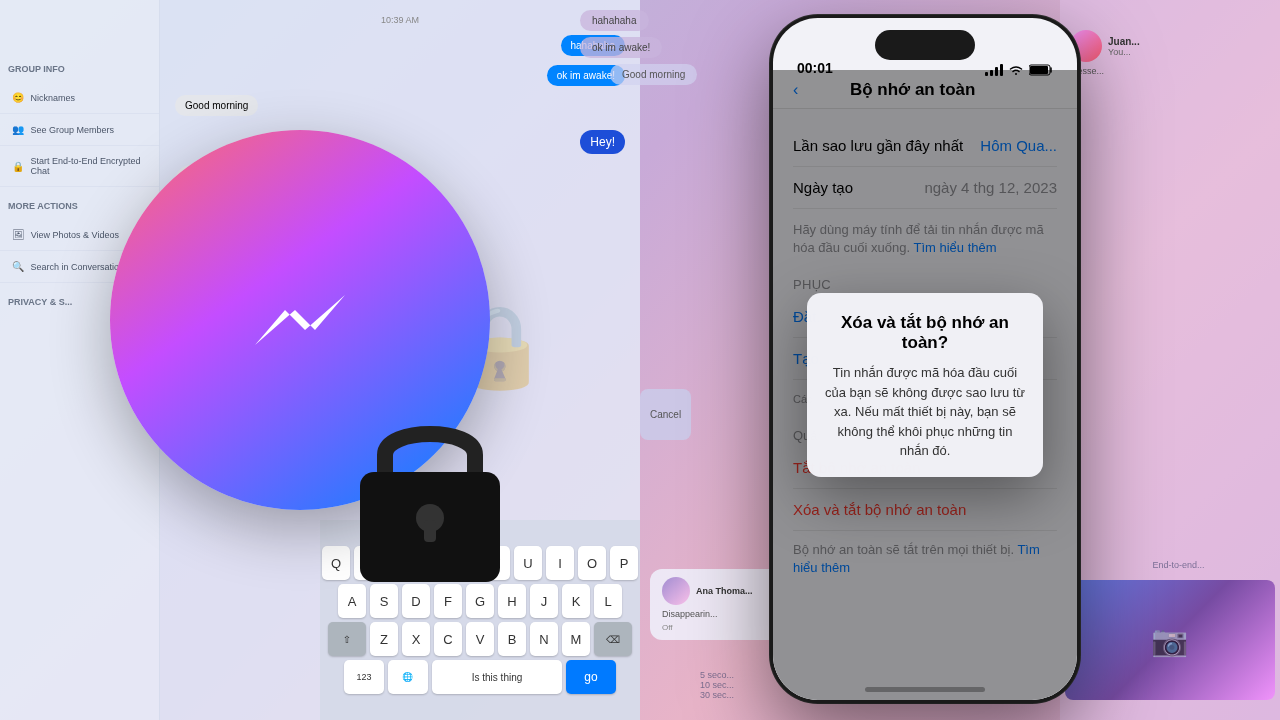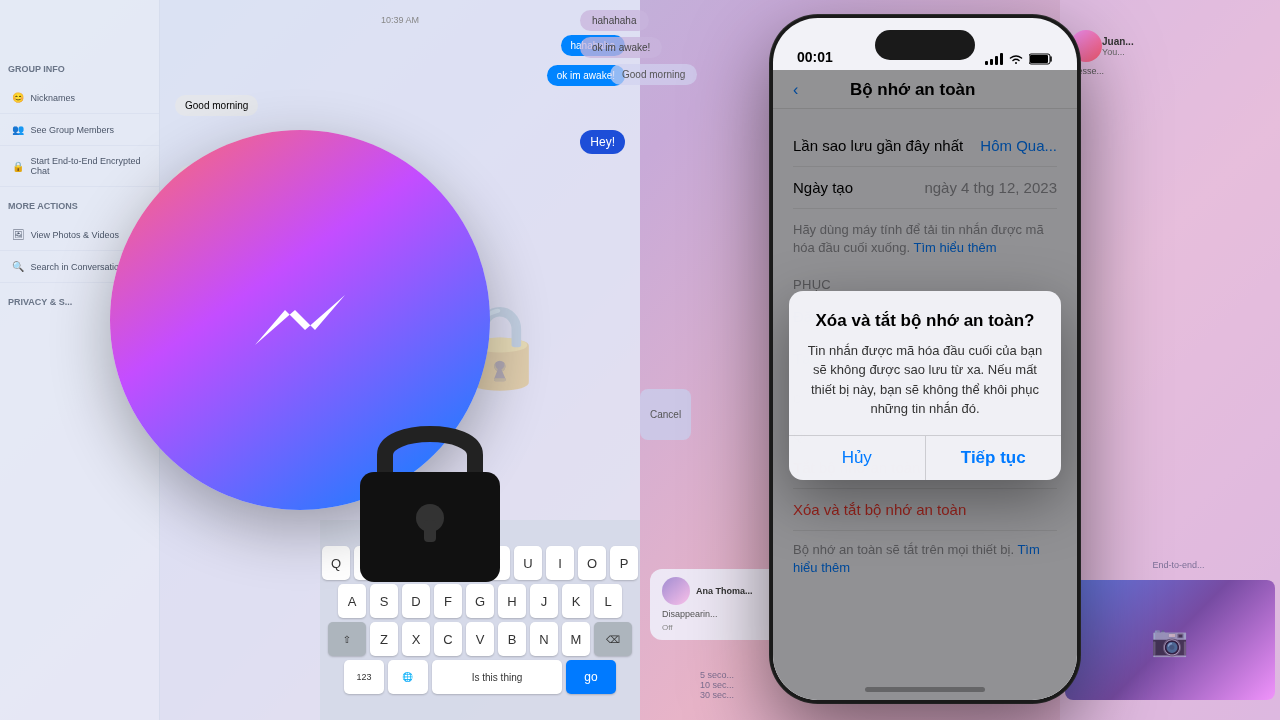--- a/index.html
+++ b/index.html
@@ -170,21 +170,21 @@
       width: 100px;
       height: 30px;
       background: #1a1a1a;
       border-radius: 20px;
       z-index: 100;
     }
 
     
     .status-bar {
       position: absolute;
-      top: 1px;
+      top: 12px;
       left: 0;
       right: 0;
       height: 52px;
       display: flex;
       align-items: flex-end;
       justify-content: space-between;
       padding: 0 24px 6px;
       z-index: 50;
     }
 
@@ -336,21 +336,21 @@
       display: flex;
       align-items: center;
       justify-content: center;
       z-index: 200;
     }
 
     .dialog-box {
       background: rgba(242,242,247,0.98);
       backdrop-filter: blur(20px);
       border-radius: 14px;
-      width: 272px;
+      width: 236px;
       overflow: hidden;
       box-shadow: 0 20px 60px rgba(0,0,0,0.4);
     }
 
     .dialog-content {
       padding: 20px 16px 16px;
       text-align: center;
     }
 
     .dialog-title {
@@ -515,21 +515,21 @@
     <rect x="20" y="82" width="140" height="110" rx="14" ry="14" fill="#111"></rect>
 
     <circle cx="90" cy="128" r="14" fill="#333"></circle>
     <rect x="84" y="130" width="12" height="22" rx="4" fill="#333"></rect>
   </svg>
 </div>
 
 <div class="right-panel-bg">
 
   <div style="position:absolute;top:30px;left:10px;right:5px">
-    <div style="display:flex;align-items:center;gap:0;margin-bottom:4px">
+    <div style="display:flex;align-items:center;gap:6px;margin-bottom:4px">
       <div style="width:32px;height:32px;border-radius:50%;background:linear-gradient(135deg,#f093fb,#f5576c);flex-shrink:0"></div>
       <div>
         <div style="font-size:10px;font-weight:600;color:#333">Juan...</div>
         <div style="font-size:9px;color:#666">You...</div>
       </div>
     </div>
     <div style="font-size:9px;color:#555;margin-top:4px">Messe...</div>
   </div>
 
   <div style="position:absolute;bottom:150px;left:22px;right:5px;font-size:9px;color:rgba(80,80,120,0.7);text-align:center">End-to-end...</div>
@@ -634,24 +634,20 @@
           </div>
         </div>
 
         <div class="dialog-overlay">
           <div class="dialog-box">
             <div class="dialog-content">
               <div class="dialog-title">Xóa và tắt bộ nhớ
 an toàn?</div>
               <div class="dialog-message">Tin nhắn được mã hóa đầu cuối của bạn sẽ không được sao lưu từ xa. Nếu mất thiết bị này, bạn sẽ không thể khôi phục những tin nhắn đó.</div>
             </div>
-            <div class="dialog-buttons">
-              <div class="dialog-btn dialog-btn-cancel">Hủy</div>
-              <div class="dialog-btn dialog-btn-confirm">Tiếp tục</div>
-            </div>
           </div>
         </div>
 
       </div>
 
       <div class="home-indicator"></div>
     </div>
   </div>
 </div>
 

